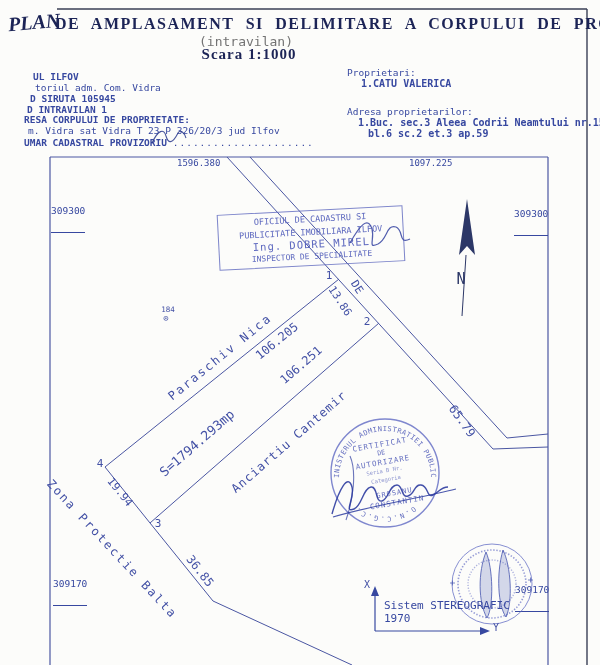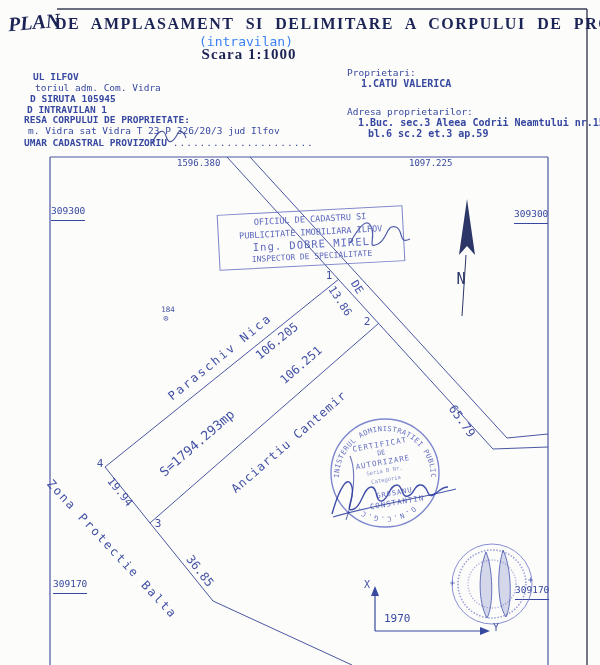--- a/index.html
+++ b/index.html
@@ -4,21 +4,21 @@
 <style>
   html,body{margin:0;padding:0;background:#e8e8e6;}
   #page{position:relative;width:600px;height:665px;background:#fcfcfa;overflow:hidden;
         font-family:"DejaVu Sans Mono",monospace;}
   
   .tl{position:absolute;white-space:nowrap;color:#3748a0;font-family:"DejaVu Sans Mono",monospace;}
   
   .lbl{position:absolute;white-space:nowrap;color:#4250a5;font-family:"DejaVu Sans Mono",monospace;
        transform:translate(-50%,-50%) rotate(var(--r,0deg));}
   .bold{font-weight:bold;}
-  .und{border-bottom:1px solid currentColor;padding-bottom:4px;}
+  .und{border-bottom:1px solid currentColor;padding-bottom:16px;}
   .serif{font-family:"Liberation Serif",serif;}
   svg{position:absolute;left:0;top:0;pointer-events:none;}
   
   #office-stamp{position:absolute;left:218px;top:210px;width:186px;height:56px;
      border:1.5px solid rgba(92,103,190,.8);transform:rotate(-3deg);
      text-align:center;color:rgba(84,96,188,.95);padding-top:2px;box-sizing:border-box;}
   #office-stamp div{line-height:12.5px;}
   
   #r1-center{position:absolute;left:385px;top:474px;width:110px;text-align:center;
      transform:translate(-50%,-50%) rotate(-10deg);color:rgba(85,96,186,.9);}
@@ -51,21 +51,21 @@
     <path d="M466,255 L462,316" stroke="#2c3767" stroke-width="1" fill="none"></path>
 
     <path d="M375,631 L375,594" stroke="#3748a0" stroke-width="1.2" fill="none"></path>
     <polygon points="371,596 375,586 379,596" fill="#3748a0"></polygon>
     <path d="M375,631 L482,631" stroke="#3748a0" stroke-width="1.2" fill="none"></path>
     <polygon points="480,627 490,631 480,635" fill="#3748a0"></polygon>
   </svg>
 
   <div class="tl serif" style="left:8px;top:11px;font-size:20px;font-style:italic;font-weight:bold;color:#1c2456;transform:rotate(-5deg);">PLAN</div>
   <div class="tl serif" style="left:55px;top:15px;width:528px;text-align:center;font-size:16px;font-weight:bold;letter-spacing:1.5px;word-spacing:6px;color:#1c2456;">DE AMPLASAMENT SI DELIMITARE A CORPULUI DE PROPRIETATE</div>
-  <div class="lbl" style="left:246px;top:41px;font-size:13px;color:#3b82f6;">(intravilan)</div>
+  <div class="lbl" style="left:246px;top:41px;font-size:13px;color:#737373;">(intravilan)</div>
   <div class="lbl serif" style="left:249px;top:54px;font-size:15px;font-weight:bold;letter-spacing:1px;color:#1c2456;">Scara 1:1000</div>
 
   <div>
     <div class="tl bold" style="left:33px;top:71px;font-size:9.5px;">UL ILFOV</div>
     <div class="tl" style="left:35px;top:82px;font-size:9.5px;">toriul adm. Com. Vidra</div>
     <div class="tl bold" style="left:30px;top:93px;font-size:9.5px;">D SIRUTA 105945</div>
     <div class="tl bold" style="left:27px;top:104px;font-size:9.5px;">D INTRAVILAN 1</div>
     <div class="tl bold" style="left:24px;top:114px;font-size:9.5px;">RESA CORPULUI DE PROPRIETATE:</div>
     <div class="tl" style="left:28px;top:125px;font-size:9.5px;">m. Vidra sat Vidra T 23 P 326/20/3 jud Ilfov</div>
     <div class="tl bold" style="left:24px;top:137px;font-size:9.5px;">
@@ -158,15 +158,16 @@
 
     <path d="M350,243 C360,225 368,216 372,229 C375,240 367,249 378,244 C388,239 386,224 396,227 C404,230 398,245 410,239" fill="none" stroke="rgba(50,65,160,.85)" stroke-width="1.2"></path>
 
     <path d="M332,514 C339,489 348,473 352,487 C355,499 343,513 354,509 C362,506 363,488 371,487 C378,486 375,503 382,501 C389,499 389,485 397,485 C403,485 401,498 408,496 C415,494 414,484 421,485 C429,486 426,498 433,495 C439,492 441,487 448,487" fill="none" stroke="rgba(45,60,160,.9)" stroke-width="1.4"></path>
     <path d="M333,517 C370,506 420,498 456,489" fill="none" stroke="rgba(45,60,160,.85)" stroke-width="1.2"></path>
     <path d="M346,520 C353,500 357,472 350,456" fill="none" stroke="rgba(45,60,160,.7)" stroke-width="1.1"></path>
   </svg>
 
   <div class="lbl" style="left:367px;top:584px;font-size:10px;">X</div>
   <div class="lbl" style="left:496px;top:627px;font-size:10px;">Y</div>
+  <div class="tl" style="left:384px;top:599px;font-size:11px;">Sistem STEREOGRAFIC</div>
   <div class="tl" style="left:384px;top:612px;font-size:11px;">1970</div>
 
 </div>
 
 </body></html>

